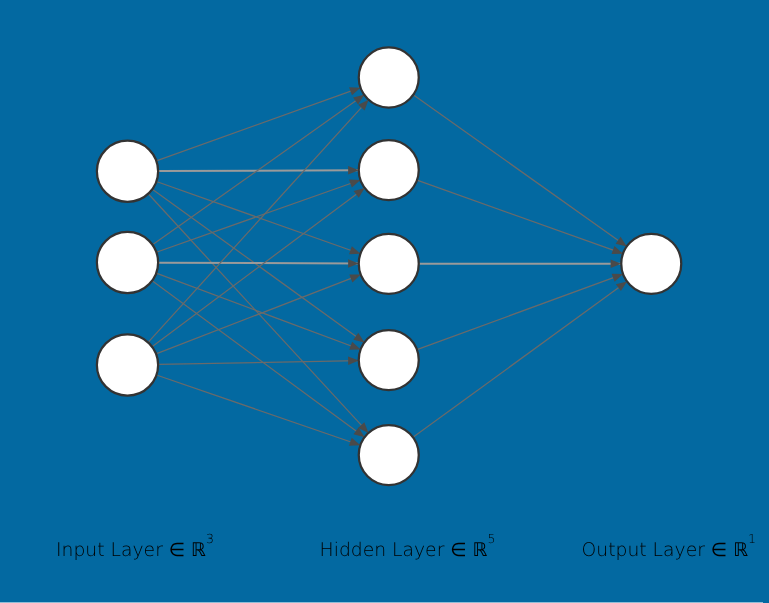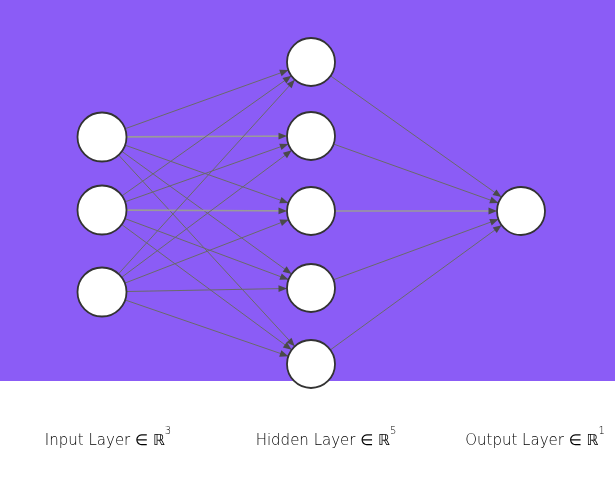--- a/index.html
+++ b/index.html
@@ -10,22 +10,22 @@
   }
   body {
     width: 615px;
     height: 482px;
     font-family: "DejaVu Sans", sans-serif;
     overflow: hidden;
   }
   #diagram-root {
     position: relative;
     width: 615px;
-    height: 381px;
-    background: #8b5cf6;
+    height: 482px;
+    background: #0369a1;
   }
   svg#net {
     display: block;
     width: 615px;
     height: 482px;
   }
   .edge {
     fill: none;
     stroke: #6a6a6a;
     stroke-width: 1;

